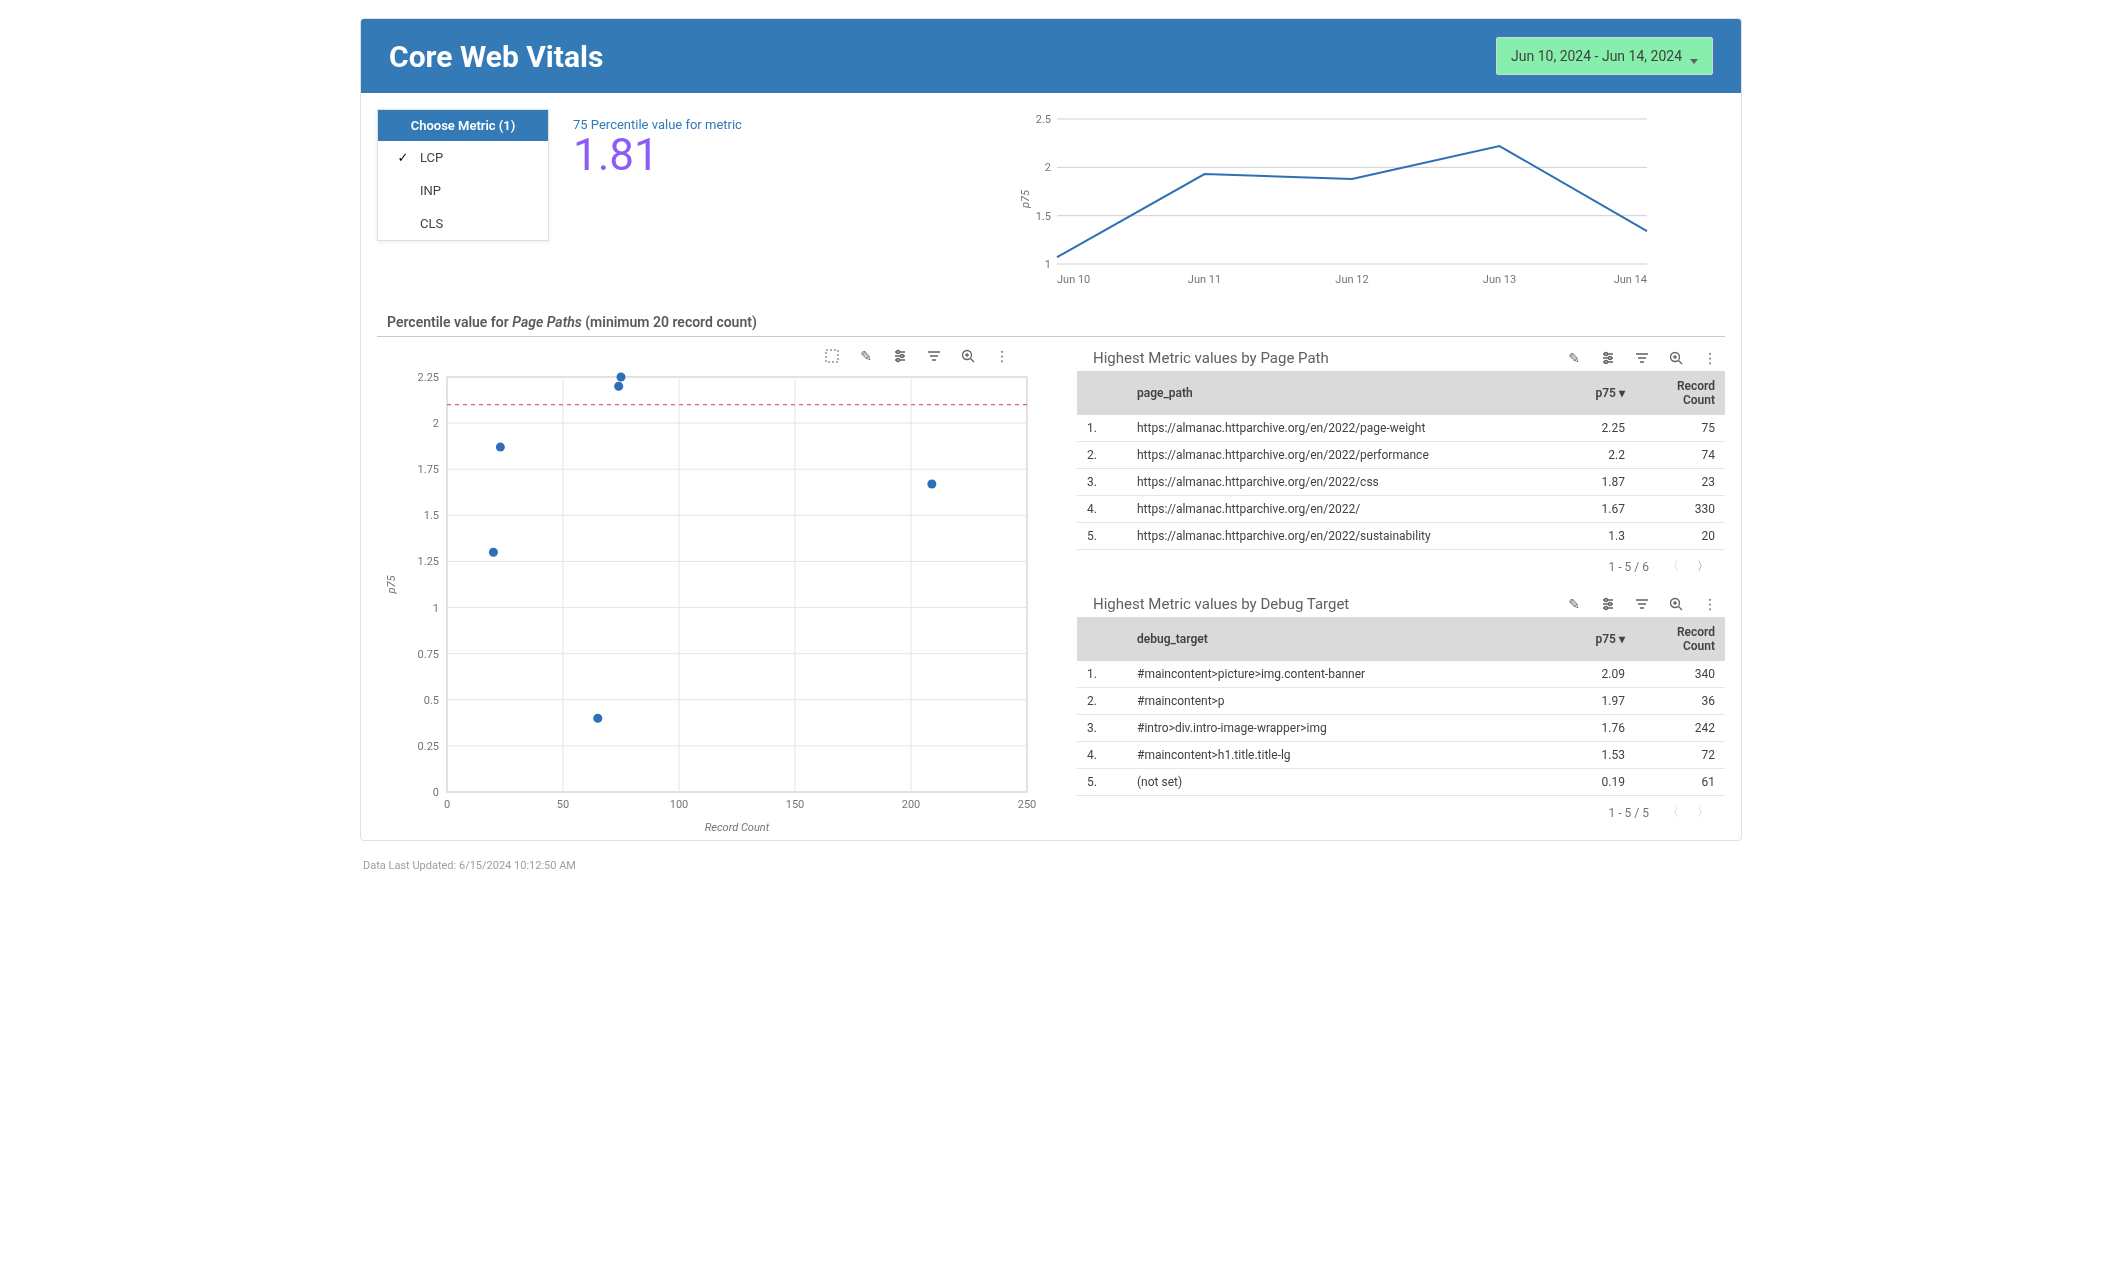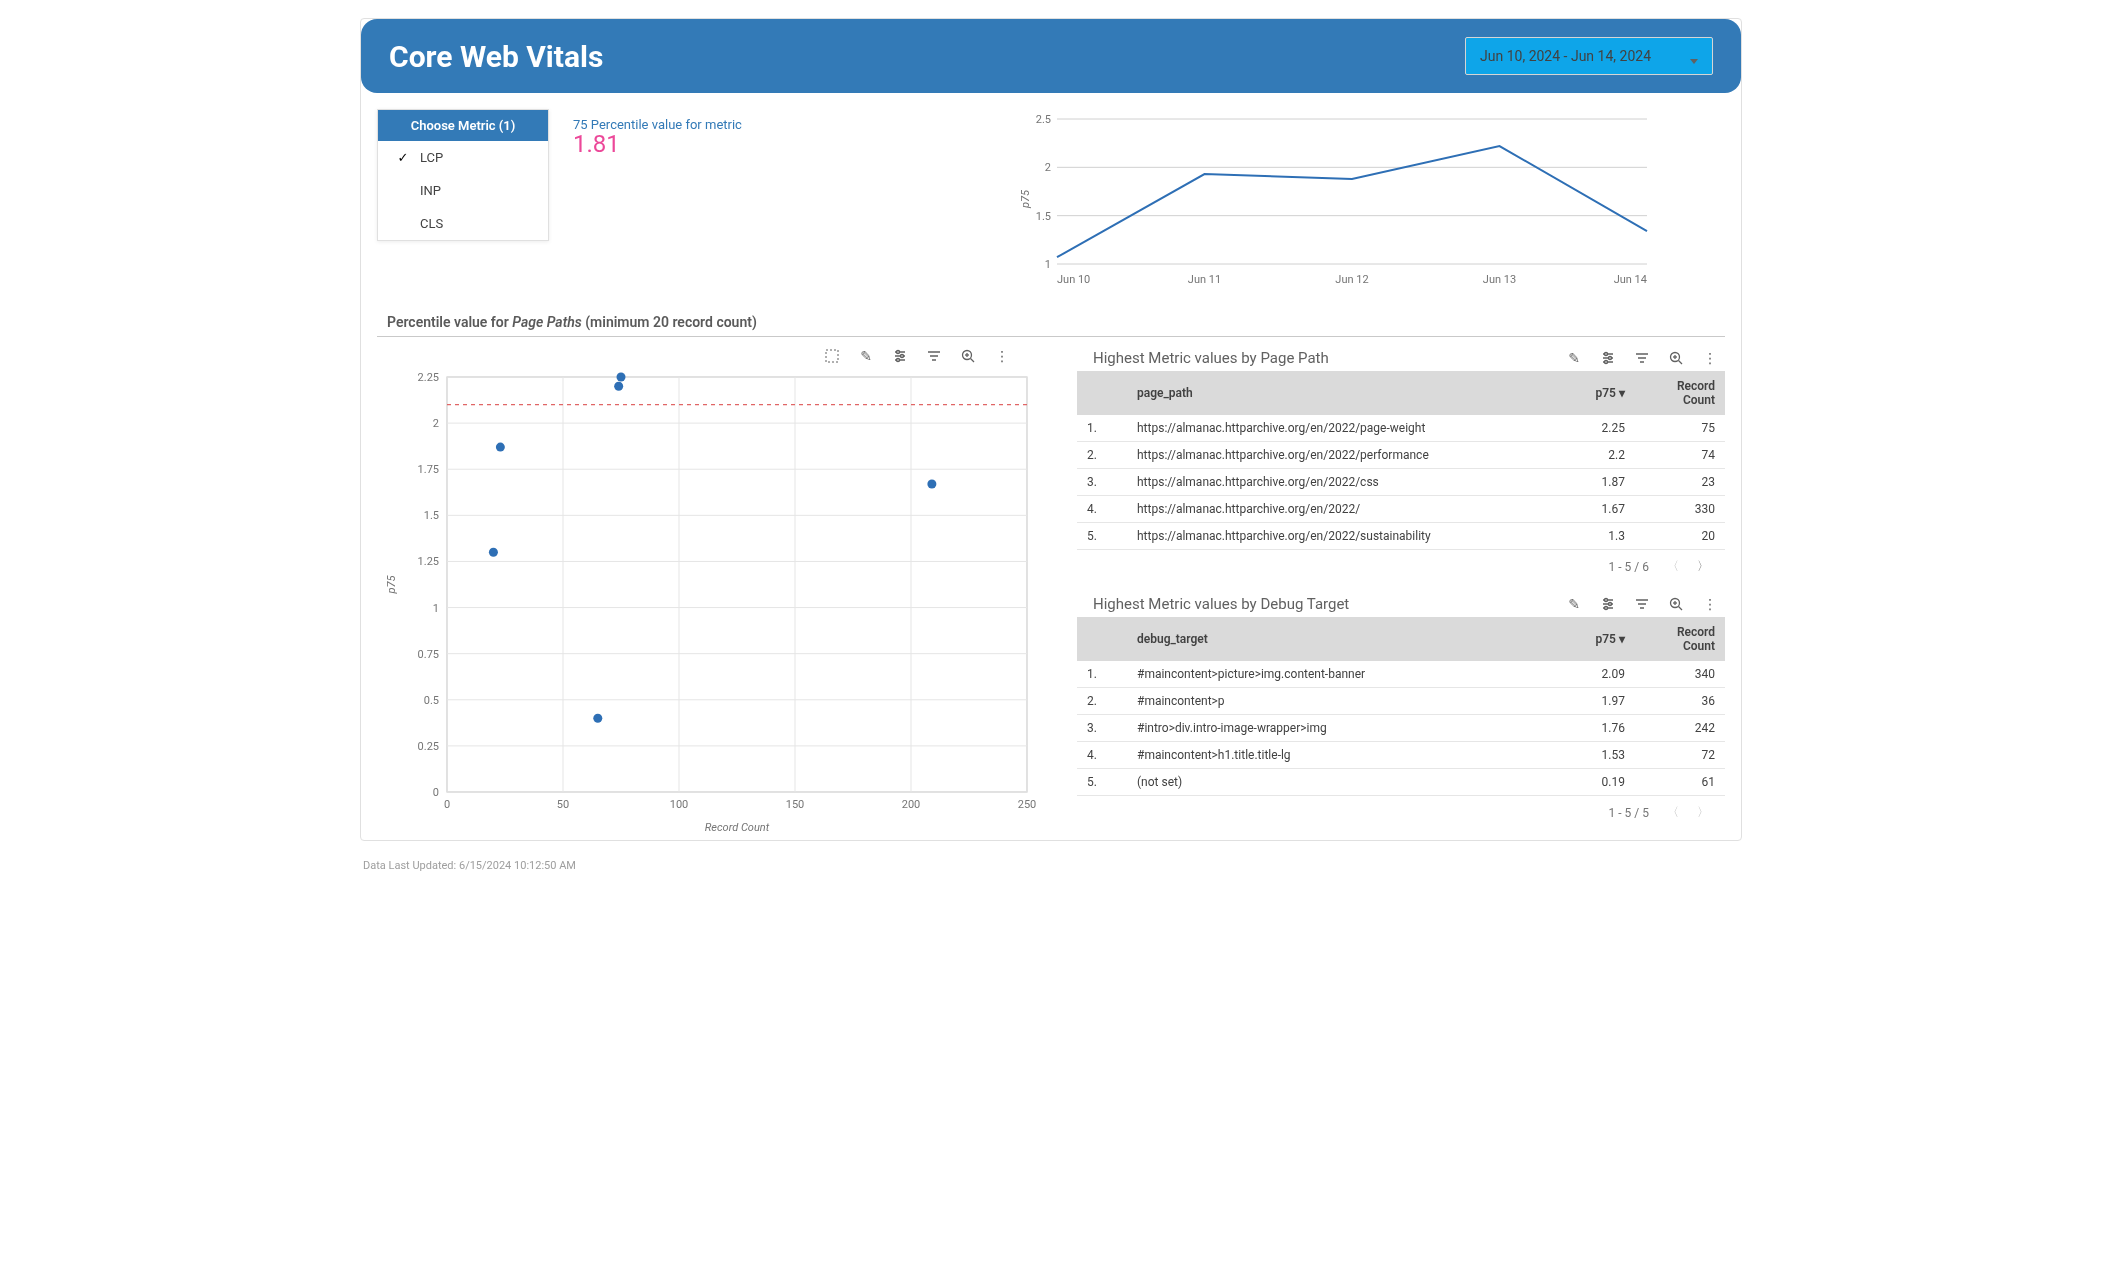--- a/index.html
+++ b/index.html
@@ -18,36 +18,35 @@
     overflow: hidden;
     background: #fff;
   }
   .banner {
     display: flex;
     align-items: center;
     justify-content: space-between;
     background: #337ab7;
     padding: 18px 28px;
     color: #fff;
-    border-radius: 16px;
   }
   .banner h1 {
     margin: 0;
     font-weight: 700;
     font-size: 30px;
   }
   .date-range {
-    background: #0ea5e9;
+    background: #86efac;
     color: #424242;
     border: 1px solid #d5d5d5;
     border-radius: 2px;
     padding: 10px 14px;
     display: flex;
     align-items: flex-end;
-    gap: 39px;
+    gap: 8px;
     font-size: 14px;
     cursor: pointer;
   }
   .date-range .caret {
     width: 0; height: 0;
     border-left: 4px solid transparent;
     border-right: 4px solid transparent;
     border-top: 5px solid #616161;
   }
   .body {
@@ -84,22 +83,22 @@
     color: #000;
   }
   .kpi-block {
     padding-top: 8px;
   }
   .kpi-block .lbl {
     color: #337ab7;
     font-size: 13px;
   }
   .kpi-block .big {
-    color: #ec4899;
-    font-size: 24px;
+    color: #8b5cf6;
+    font-size: 44px;
     line-height: 1.05;
   }
   .kpi-row {
     display: flex;
     gap: 70px;
     margin-top: 26px;
   }
   .kpi-row .lbl {
     color: #3a9a3a;
     font-size: 13px;

